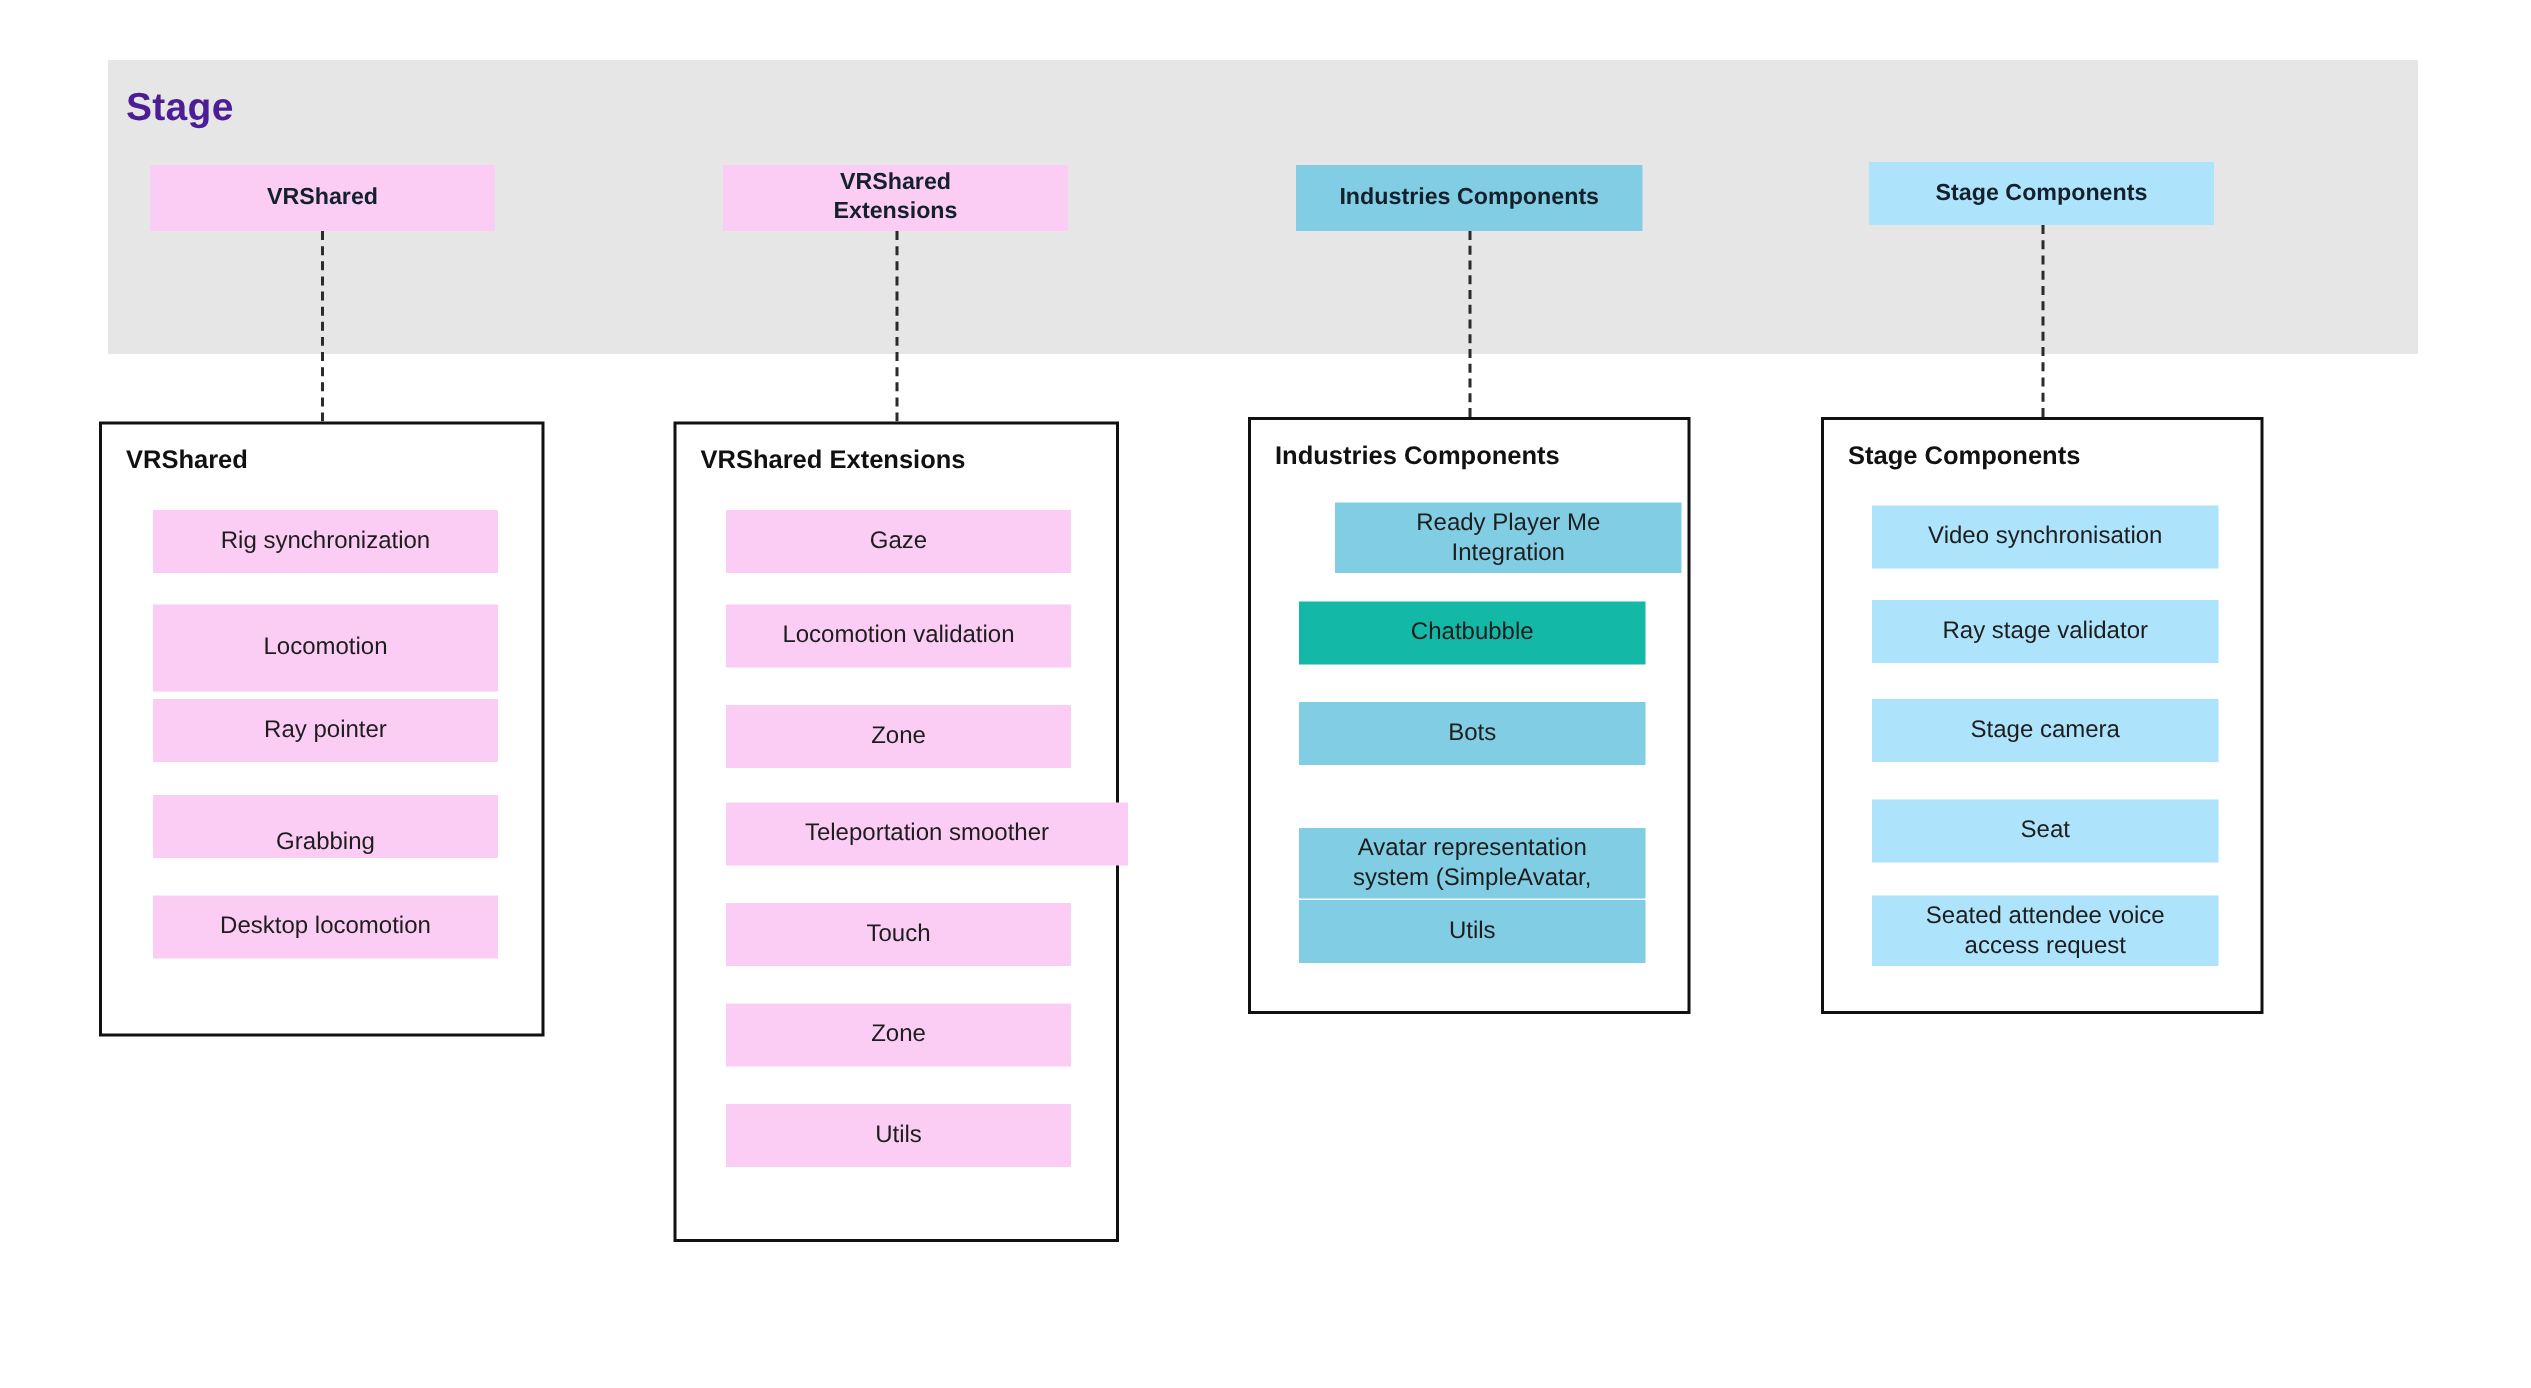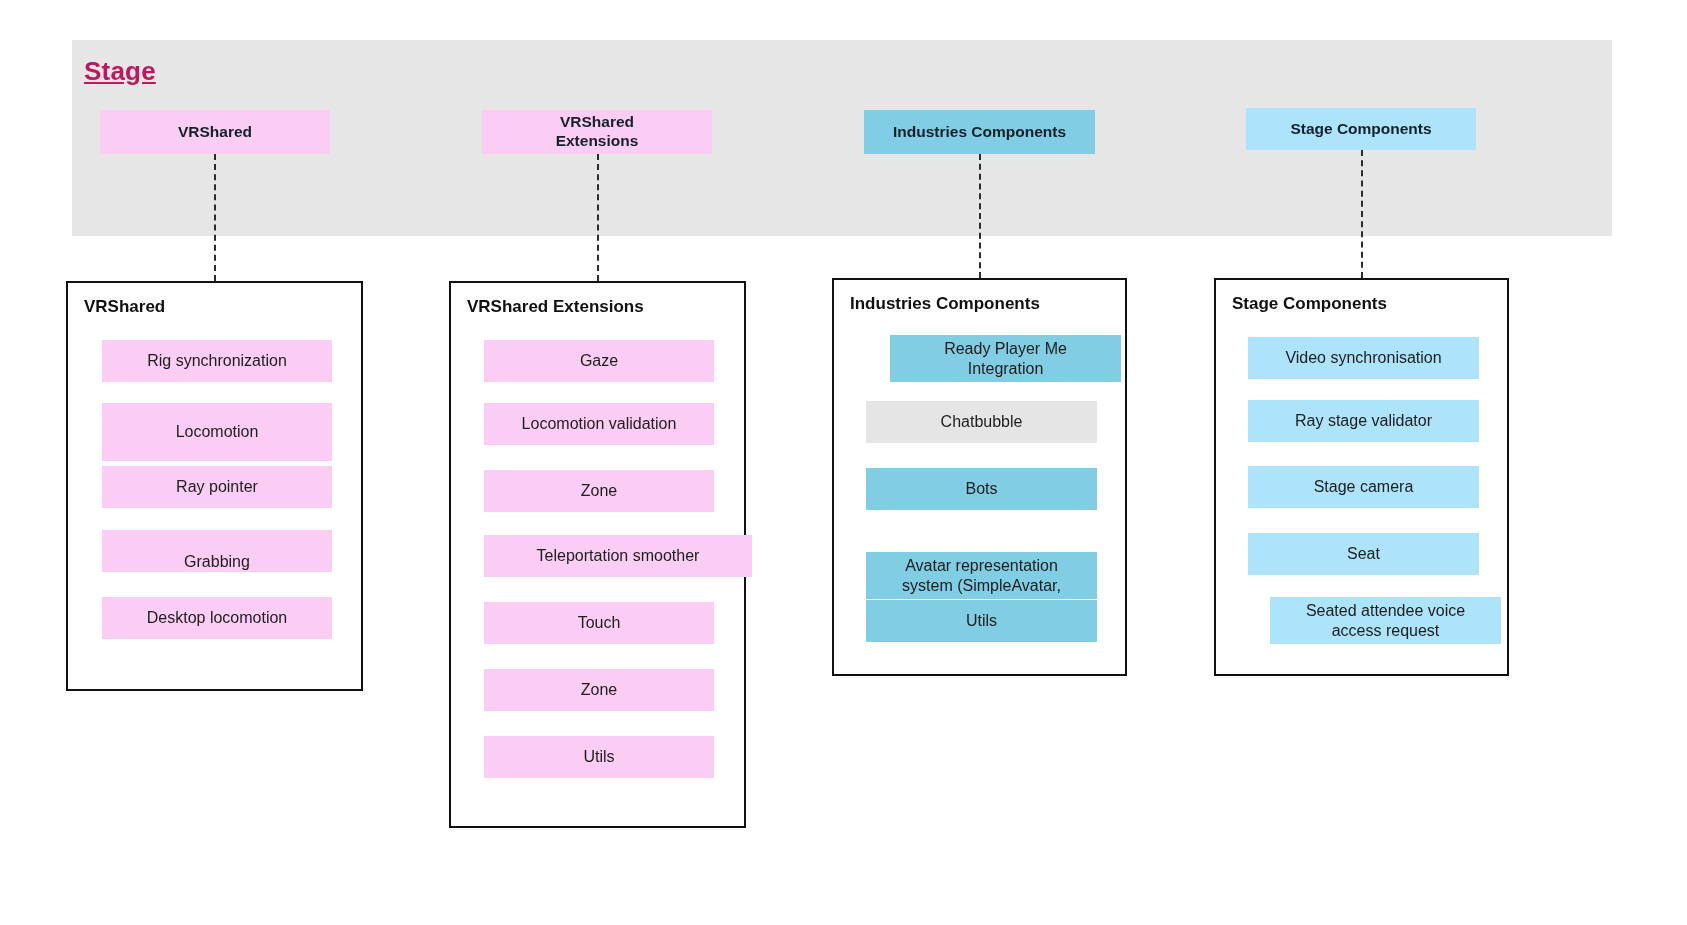--- a/index.html
+++ b/index.html
@@ -26,22 +26,21 @@
     height: 196px;
     background: #e6e6e6;
   }
   #stage-title {
     position: absolute;
     left: 12px;
     top: 16px;
     font-size: 26px;
     font-weight: bold;
     letter-spacing: 0.2px;
-    color: #be185d;
-    text-decoration: underline;
+    color: #4c1d95;
   }
 
   .top-chip {
     position: absolute;
     display: flex;
     align-items: center;
     justify-content: center;
     text-align: center;
     font-size: 15.5px;
     font-weight: bold;
@@ -166,21 +165,21 @@
   </div>
 </div>
 
 <div class="panel" style="left:832px; top:278px; width:295px; height:398px;">
   <div class="panel-title">Industries Components</div>
 
   <div class="item clip" style="left:32px; top:55px; width:231px; height:47px; background:#81cde4;margin-left:24px;">
     <span style="white-space:pre-line; line-height:1.22;">Ready Player Me
 Integration</span>
   </div>
-  <div class="item" style="left:32px; top:121px; width:231px; height:42px; background:#e5e5e5;">
+  <div class="item" style="left:32px; top:121px; width:231px; height:42px; background:#14b8a6;">
     <span>Chatbubble</span>
   </div>
   <div class="item" style="left:32px; top:188px; width:231px; height:42px; background:#81cde4;">
     <span>Bots</span>
   </div>
   <div class="item clip" style="left:32px; top:251px; width:231px; height:47px; background:#81cde4;margin-top:21px;">
     <span style="white-space:pre-line; line-height:1.22;">Avatar representation
 system (SimpleAvatar,</span>
   </div>
   <div class="item" style="left:32px; top:320px; width:231px; height:42px; background:#81cde4;">
@@ -196,17 +195,17 @@
   </div>
   <div class="item" style="left:32px; top:120px; width:231px; height:42px; background:#ade3fb;">
     <span>Ray stage validator</span>
   </div>
   <div class="item" style="left:32px; top:186px; width:231px; height:42px; background:#ade3fb;">
     <span>Stage camera</span>
   </div>
   <div class="item" style="left:32px; top:253px; width:231px; height:42px; background:#ade3fb;">
     <span>Seat</span>
   </div>
-  <div class="item clip" style="left:32px; top:317px; width:231px; height:47px; background:#ade3fb;margin-left:22px;">
+  <div class="item clip" style="left:32px; top:317px; width:231px; height:47px; background:#ade3fb;">
     <span style="white-space:pre-line; line-height:1.22;">Seated attendee voice
 access request</span>
   </div>
 </div>
 
 </body></html>

